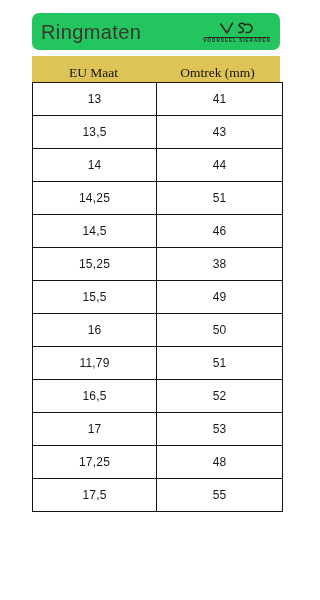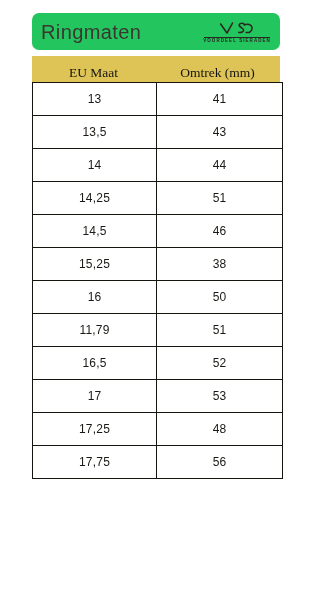--- a/index.html
+++ b/index.html
@@ -170,40 +170,44 @@
         </tr>
         <tr>
           <td class="c-a">14,5</td>
           <td class="c-b">46</td>
         </tr>
         <tr>
           <td class="c-a">15,25</td>
           <td class="c-b">38</td>
         </tr>
         <tr>
+          <td class="c-a">15,5</td>
+          <td class="c-b">49</td>
+        </tr>
+        <tr>
           <td class="c-a">16</td>
           <td class="c-b">50</td>
         </tr>
         <tr>
           <td class="c-a">11,79</td>
           <td class="c-b">51</td>
         </tr>
         <tr>
           <td class="c-a">16,5</td>
           <td class="c-b">52</td>
         </tr>
         <tr>
           <td class="c-a">17</td>
           <td class="c-b">53</td>
         </tr>
         <tr>
           <td class="c-a">17,25</td>
           <td class="c-b">48</td>
         </tr>
         <tr>
-          <td class="c-a">17,75</td>
-          <td class="c-b">56</td>
+          <td class="c-a">17,5</td>
+          <td class="c-b">55</td>
         </tr>
       </tbody>
     </table>
 
   </div>
 </div>
 
 </body></html>

